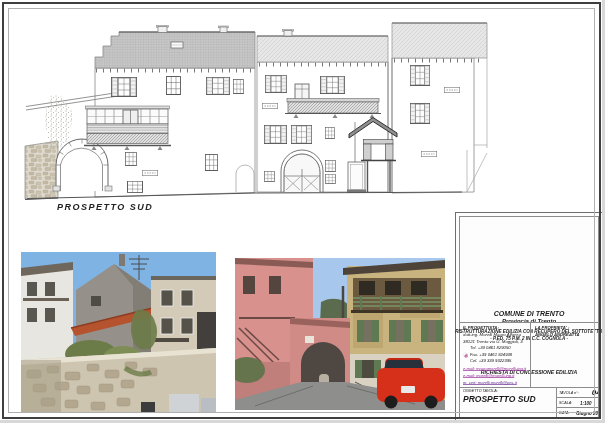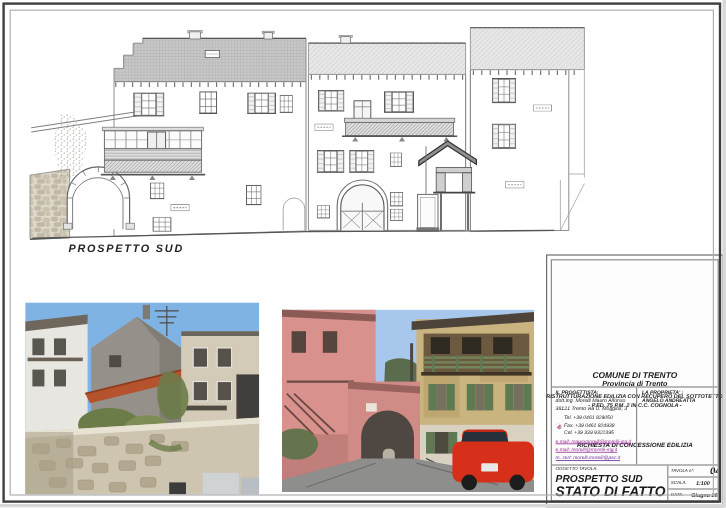--- a/index.html
+++ b/index.html
@@ -411,21 +411,20 @@
       <div class="colR">
         <span class="scL own1">LA PROPRIETA' :</span>
         <span class="scL own2">ANGELO ANDREATTA</span>
       </div>
     </div>
 
     <div class="tb-sec secF">
       <div class="fL">
         <span class="scL ogg">OGGETTO TAVOLA:</span>
         <div class="subj1">PROSPETTO SUD</div>
-        <div class="subj2">STATO DI FATTO</div>
       </div>
       <div class="fR">
         <div class="mrow">
           <span class="mlab">TAVOLA n°:</span>
           <span class="mval">04</span>
         </div>
         <div class="mrow">
           <span class="mlab">SCALA:</span>
           <span class="mval2">1:100</span>
         </div>

